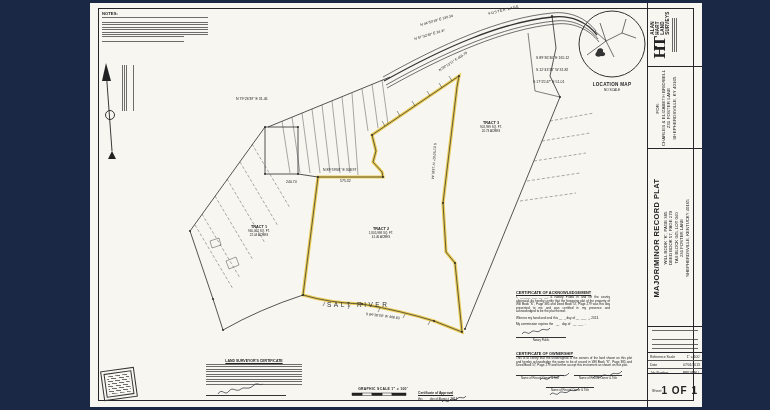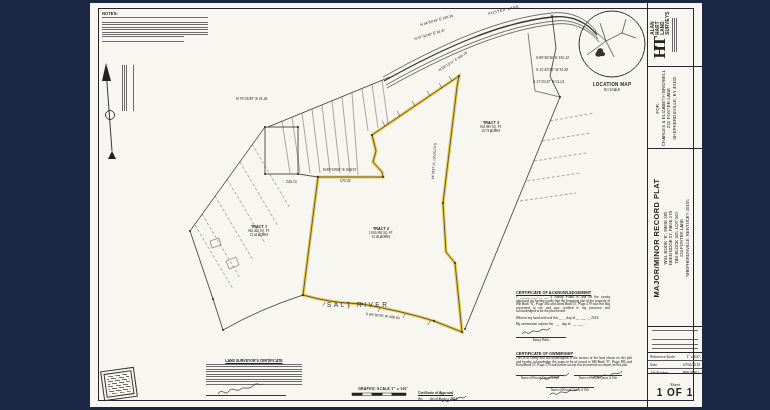--- a/index.html
+++ b/index.html
@@ -34,21 +34,21 @@
   .firmname { font-size:4.6px; font-weight:bold; line-height:5px; text-align:left; letter-spacing:.2px; }
   .firmnoise { margin-top:1.5px; width:34px; height:7px;
     background:repeating-linear-gradient(180deg,#444 0 .6px, transparent .6px 2.2px); opacity:.8; }
   .clientbox { font-size:4.4px; line-height:5.6px; letter-spacing:.1px; white-space:nowrap; }
   .plat-title { font-size:7.5px; font-weight:bold; letter-spacing:.4px; white-space:nowrap; }
   .plat-refs { font-size:4.3px; line-height:5.4px; margin-top:2px; white-space:nowrap; }
   .revnoise { position:absolute; inset:3px 4px;
     background:repeating-linear-gradient(180deg,#3a3a3a 0 .7px, transparent .7px 4.6px); opacity:.75; }
   .inforow { display:flex; justify-content:space-between; align-items:center;
     font-size:3.4px; padding:0 2px; height:7px; border-bottom:.6px solid #555; }
-  .sheetbox { display:flex; flex-direction:column; align-items:center; justify-content:center; flex:1; border-bottom:none; }
+  .sheetbox { display:flex; flex-direction:row; align-items:center; justify-content:center; flex:1; border-bottom:none; }
   .sheet-label { font-size:3.6px; }
   .sheet-number { font-size:10px; font-weight:bold; letter-spacing:1px; }
   
   .lbl { position:absolute; font-size:3.5px; color:#222; white-space:nowrap; transform-origin:0 0; }
   .tract { position:absolute; text-align:center; color:#222; }
   .tract .t1 { font-size:3.8px; font-weight:bold; }
   .tract .t2, .tract .t3 { font-size:3px; }
   .river-label { position:absolute; font-size:6.5px; letter-spacing:2.5px; color:#333; }
   .road-label { position:absolute; font-size:3.6px; letter-spacing:.6px; transform:rotate(-14deg); transform-origin:0 0; color:#222;}
   .locmap-title { position:absolute; font-size:4.6px; font-weight:bold; letter-spacing:.3px; text-align:center; width:70px; }

